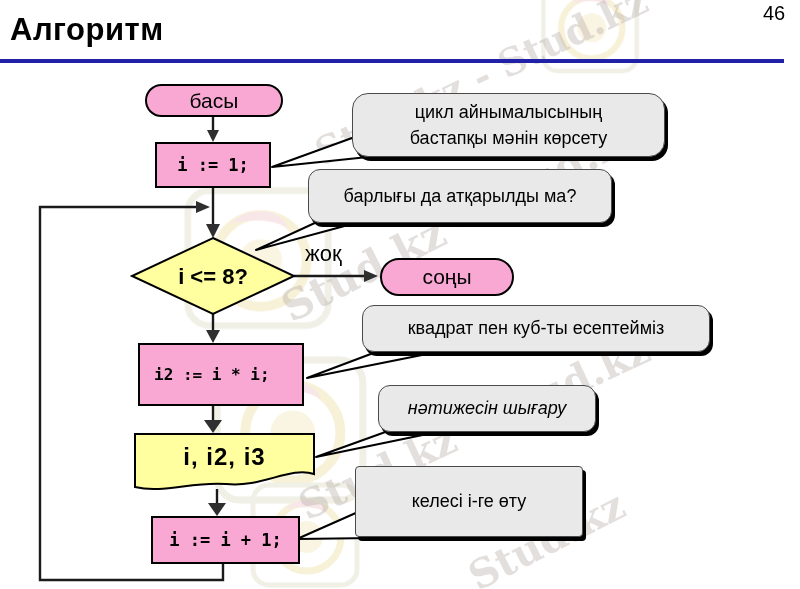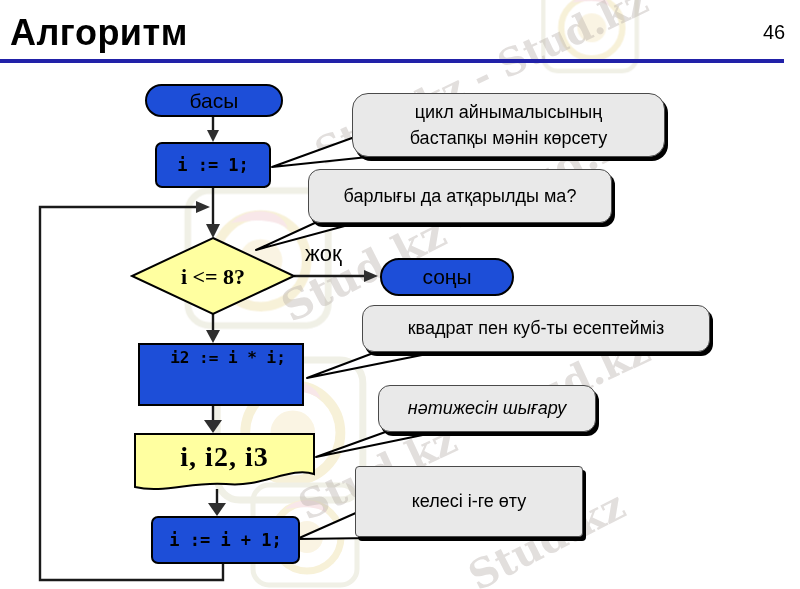--- a/index.html
+++ b/index.html
@@ -1,29 +1,29 @@
 <!DOCTYPE html>
 <html><head>
 <meta charset="utf-8">
 <style>
   html,body{margin:0;padding:0;background:#fff;}
   .slide{position:relative;width:800px;height:589px;background:#ffffff;overflow:hidden;
          font-family:"Liberation Sans",sans-serif;color:#000;}
   .abs{position:absolute;}
-  .title{left:10px;top:12px;font-size:36px;font-weight:bold;letter-spacing:.5px;}
+  .title{left:10px;top:12px;font-size:31px;font-weight:bold;letter-spacing:.5px;}
   .rule{left:0;top:59px;width:784px;height:4px;background:#2121a8;}
-  .pagenum{left:763px;top:2px;font-size:20px;margin-top:19px;}
+  .pagenum{left:763px;top:2px;font-size:20px;}
   svg.canvas{position:absolute;left:0;top:0;}
-  .shape{background:#1d4ed8;border:2px solid #000;display:flex;align-items:center;justify-content:center;
+  .shape{background:#f9a8d4;border:2px solid #000;display:flex;align-items:center;justify-content:center;
          font-family:"DejaVu Sans Mono",monospace;font-weight:bold;box-sizing:border-box;}
   .pill{border-radius:999px;font-family:"Liberation Sans",sans-serif;font-weight:normal;font-size:21px;}
-  .code{font-size:17px;border-radius:7px;}
+  .code{font-size:17px;}
   .float-code{display:flex;align-items:center;justify-content:center;
-              font-family:Liberation Serif, serif;font-weight:bold;}
-  .box2{flex-direction:row;align-items:flex-start;justify-content:center;
+              font-family:Liberation Sans, sans-serif;font-weight:bold;}
+  .box2{flex-direction:column;align-items:flex-start;justify-content:center;
         padding-left:14px;font-size:16px;line-height:26px;}
   .bubble{background:#e9e9e9;border:1px solid #4a4a4a;border-radius:12px;
           box-shadow:3px 4px 0 #000;display:flex;flex-direction:column;align-items:center;
           justify-content:center;font-size:18px;text-align:center;line-height:1.45;box-sizing:border-box;}
   .bubble.big-r{border-radius:4px;}
   .label{font-size:22px;}
   .wm-text{font-family:"DejaVu Serif",serif;font-weight:bold;fill:#b3aaa6;opacity:.38;}
 </style>
 </head>
 <body>
@@ -97,21 +97,21 @@
   <div class="abs label" style="left:305px;top:241px;">жоқ</div>
 
   <div class="abs shape pill" style="left:380px;top:258px;width:134px;height:38px;">соңы</div>
 
   <div class="abs label" style="left:243px;top:315px;margin-top:20px;">иә</div>
 
   <div class="abs shape box2" style="left:138px;top:343px;width:166px;height:63px;">
     <div>i2 := i * i;</div>
   </div>
 
-  <div class="abs float-code" style="left:135px;top:437px;width:179px;height:40px;font-size:28px;letter-spacing:1px;">i, i2, i3</div>
+  <div class="abs float-code" style="left:135px;top:437px;width:179px;height:40px;font-size:24px;letter-spacing:1px;">i, i2, i3</div>
 
   <div class="abs shape code" style="left:151px;top:516px;width:149px;height:48px;">i := i + 1;</div>
 
   <div class="abs bubble" style="left:352px;top:93px;width:313px;height:64px;border-radius:16px;">
     <div>цикл айнымалысының</div>
     <div>бастапқы мәнін көрсету</div>
   </div>
 
   <div class="abs bubble" style="left:308px;top:169px;width:304px;height:54px;">
     <div>барлығы да атқарылды ма?</div>

